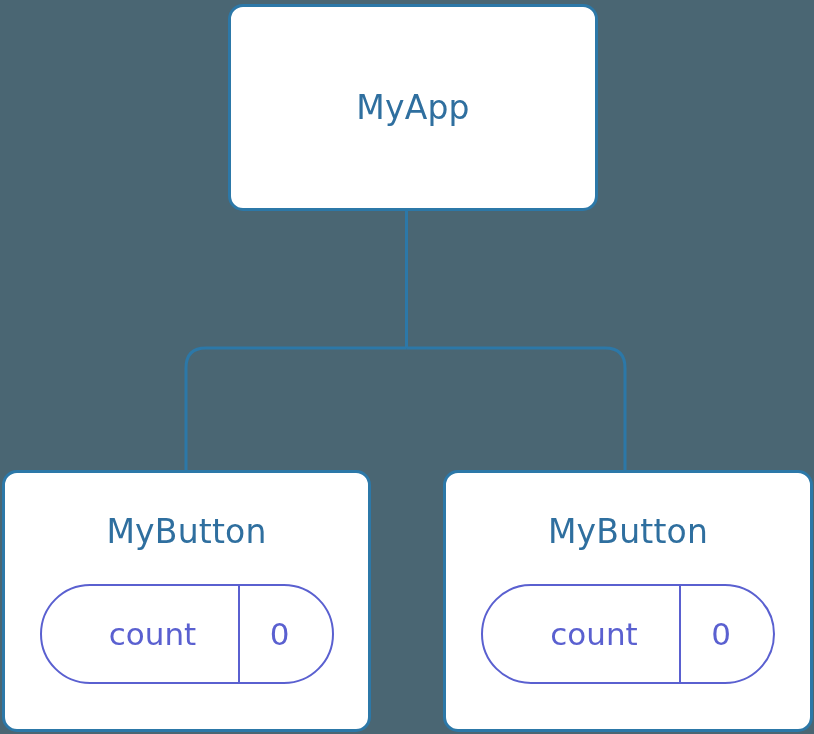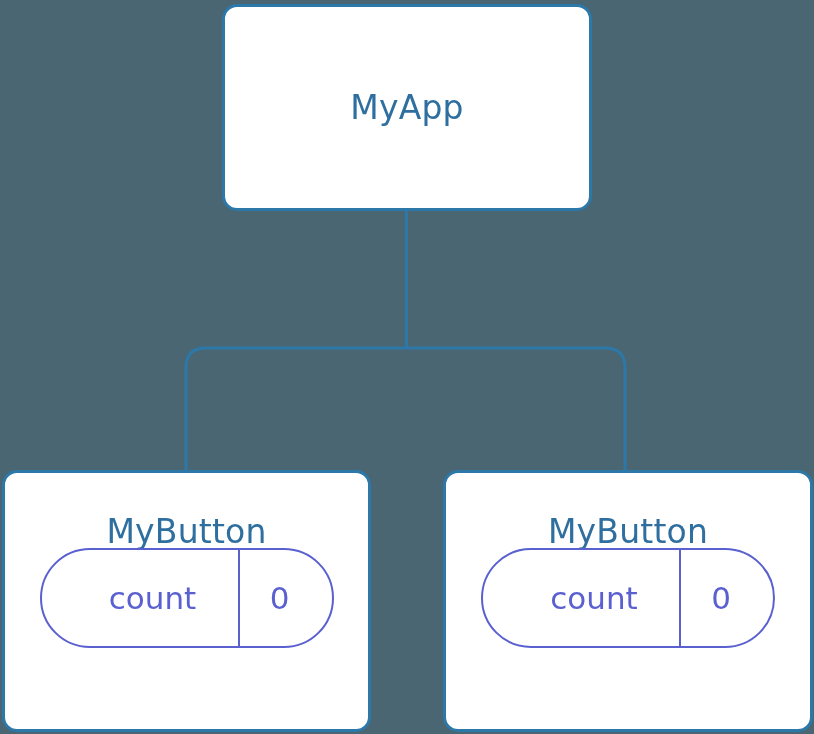--- a/index.html
+++ b/index.html
@@ -38,21 +38,21 @@
     box-sizing: border-box;
     background: #ffffff;
     border: 3px solid #2c78a8;
     border-radius: 15px;
     display: flex;
     flex-direction: column;
     align-items: center;
   }
 
   #node-myapp {
-    left: 222px;
+    left: 228px;
     top: 4px;
     width: 370px;
     height: 207px;
     justify-content: center;
   }
 
   #node-mybutton-left {
     left: 2px;
     top: 470px;
     width: 369px;
@@ -73,20 +73,21 @@
     font-size: 33px;
     font-weight: 400;
     letter-spacing: 0.2px;
     line-height: 1;
     white-space: nowrap;
   }
 
   
   .state-pill {
     box-sizing: border-box;
+    margin-top: 36px;
     height: 100px;
     border: 2px solid #5a60d0;
     border-radius: 50px;
     display: flex;
     align-items: stretch;
     background: transparent;
   }
 
   .pill-key {
     display: flex;

